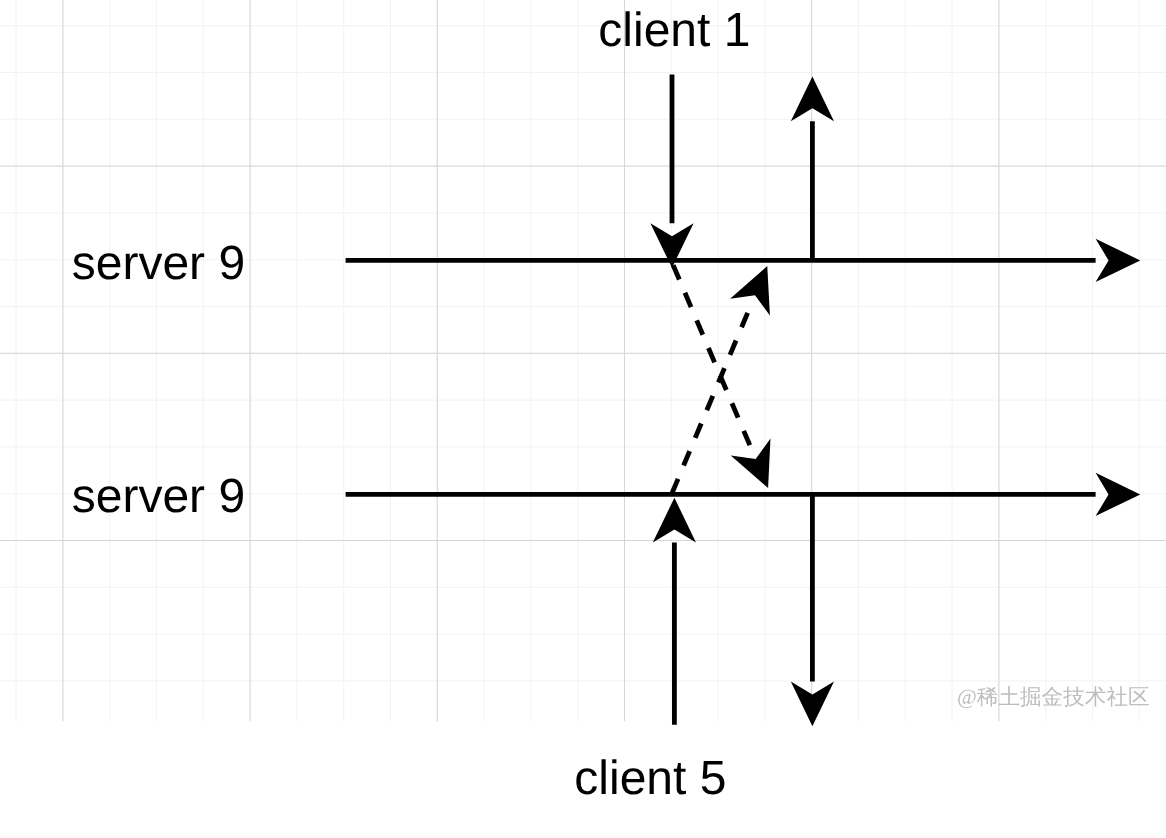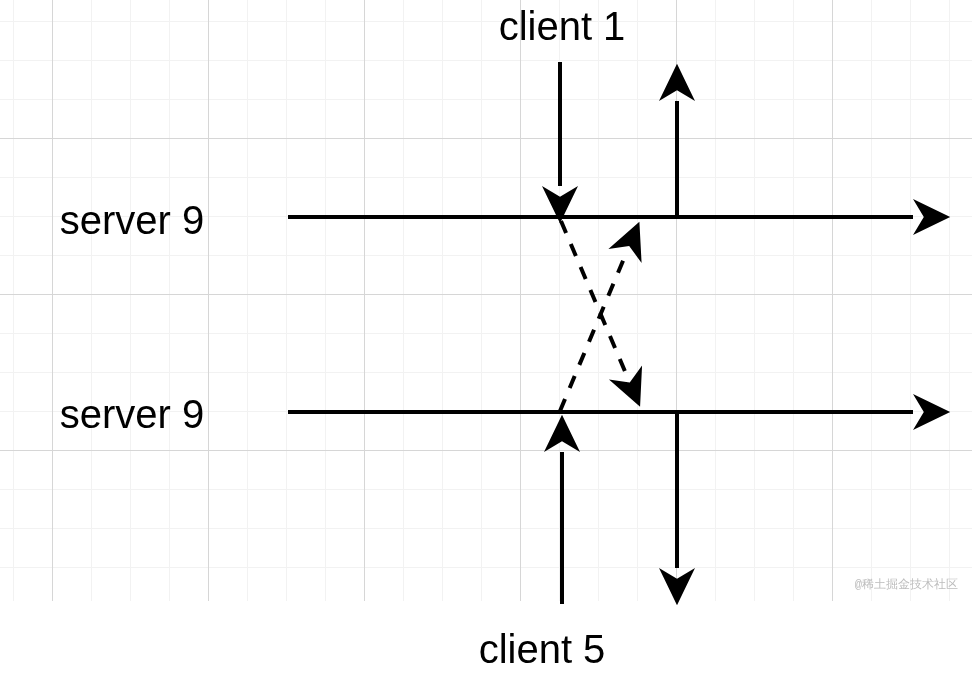--- a/index.html
+++ b/index.html
@@ -36,23 +36,23 @@
     transform: translate(-50%, -50%);
     font-size: 40px;
     color: #000000;
     white-space: nowrap;
     letter-spacing: 0;
   }
   .watermark {
     position: absolute;
     right: 14px;
     bottom: 8px;
-    font-size: 12px;
+    font-size: 18px;
     color: #bdbdbd;
-    font-family: Liberation Mono, monospace;
+    font-family: Liberation Serif, serif;
     white-space: nowrap;
   }
   .solid-edge {
     stroke: #000000;
     stroke-width: 4;
     fill: none;
   }
   .dashed-edge {
     stroke: #000000;
     stroke-width: 4;

